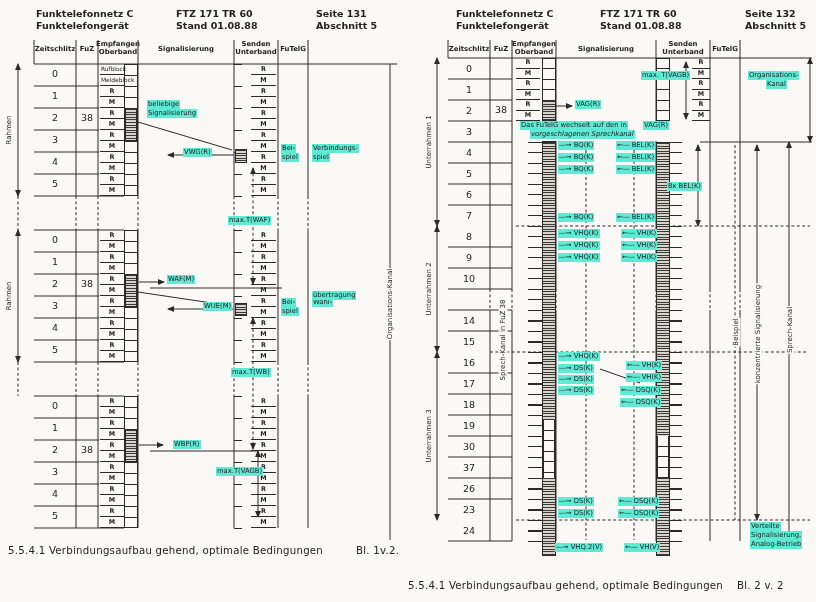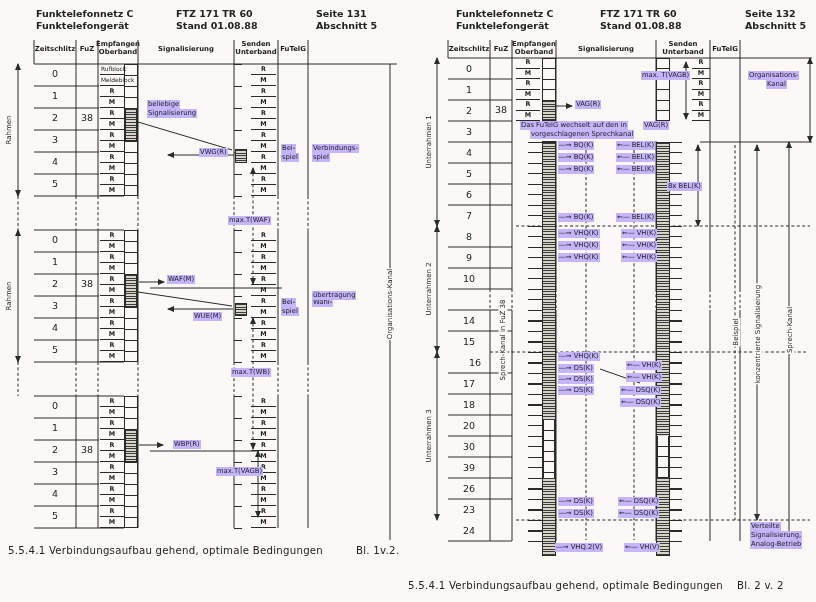--- a/index.html
+++ b/index.html
@@ -1,21 +1,21 @@
 <!DOCTYPE html>
 <html><head>
 <meta charset="utf-8">
 <style>
   html,body{margin:0;padding:0;background:#e8e6e0}
   #canvas{position:relative;width:816px;height:602px;background:#faf9f6;
     font-family:"DejaVu Sans",sans-serif;color:#222;overflow:hidden}
   .hdr{position:absolute;font:700 9.5px/11.5px "DejaVu Sans",sans-serif;white-space:pre;z-index:3}
   .cap{position:absolute;font:10.2px/12px "DejaVu Sans",sans-serif;letter-spacing:.25px;z-index:3;white-space:pre}
   .lbl{position:absolute;font:6.8px/8.5px "DejaVu Sans",sans-serif;white-space:pre;
-       background:#c4b5fd;padding:0 1px;z-index:3}
+       background:#5eead4;padding:0 1px;z-index:3}
   .colh{position:absolute;font:700 6.9px/8.4px "DejaVu Sans",sans-serif;text-align:center;z-index:3;white-space:pre}
   .num{position:absolute;font:9.5px/10px "DejaVu Sans",sans-serif;text-align:center;z-index:3}
   .cell{position:absolute;font:700 6.4px "DejaVu Sans",sans-serif;text-align:center;
         border-bottom:1px solid #2a2a2a;z-index:3}
   .cellL{text-align:left;font:5.9px "DejaVu Sans",sans-serif;font-weight:400;padding-left:1px}
   .vtxt{position:absolute;writing-mode:vertical-rl;font:7px/9px "DejaVu Sans",sans-serif;
         background:#faf9f6;z-index:3;padding:1px 0;white-space:pre}
   .cells{position:absolute;background:#faf9f6;border:1px solid #2a2a2a;box-sizing:border-box;z-index:1}
   .hatch{position:absolute;border:1px solid #2a2a2a;box-sizing:border-box;z-index:2;
          background:repeating-linear-gradient(180deg,#3a3a3a 0 1px,#d9d4c9 1px 2.6px)}
@@ -284,24 +284,24 @@
     <div class="cell" style="left: 251px; top: 517px; width: 25px; height: 10px; line-height: 10px;">M</div>
     <div class="cells" style="left: 124px; top: 396px; width: 14px; height: 132px; background-image: repeating-linear-gradient(transparent 0px, transparent 10px, rgb(42, 42, 42) 10px, rgb(42, 42, 42) 11px);"></div>
     <div class="ticks" style="left: 234px; top: 396px; width: 8px; height: 133px; background: repeating-linear-gradient(rgb(42, 42, 42) 0px, rgb(42, 42, 42) 1px, transparent 1px, transparent 22px);"></div>
     <div class="hatch" style="left: 125px; top: 108px; width: 12px; height: 33px;"></div>
     <div class="hatch" style="left: 125px; top: 274px; width: 12px; height: 33px;"></div>
     <div class="hatch" style="left: 125px; top: 429px; width: 12px; height: 33px;"></div>
     <div class="hatch" style="left: 235px; top: 149px; width: 12px; height: 14px;"></div>
     <div class="hatch" style="left: 235px; top: 303px; width: 12px; height: 13px;"></div>
     <div class="lbl" style="left: 147px; top: 100px;">beliebige</div>
     <div class="lbl" style="left: 147px; top: 109px;">Signalisierung</div>
-    <div class="lbl" style="left: 199px; top: 148px;">VWG(R)</div>
+    <div class="lbl" style="left: 183px; top: 148px;">VWG(R)</div>
     <div class="lbl" style="left: 228px; top: 216px;">max.T(WAF)</div>
     <div class="lbl" style="left: 167px; top: 275px;">WAF(M)</div>
-    <div class="lbl" style="left: 193px; top: 302px; margin-top: 10px;">WUE(M)</div>
+    <div class="lbl" style="left: 203px; top: 302px;">WUE(M)</div>
     <div class="lbl" style="left: 231px; top: 368px;">max.T(WB)</div>
     <div class="lbl" style="left: 173px; top: 440px;">WBP(R)</div>
     <div class="lbl" style="left: 216px; top: 467px;">max.T(VAGB)</div>
     <div class="lbl" style="left: 312px; top: 144px;">Verbindungs-</div>
     <div class="lbl" style="left: 312px; top: 153px;">spiel</div>
     <div class="lbl" style="left: 312px; top: 298px;">Wahl-</div>
     <div class="lbl" style="left: 312px; top: 291px;">übertragung</div>
     <div class="lbl" style="left: 281px; top: 144px;">Bei-</div>
     <div class="lbl" style="left: 281px; top: 153px;">spiel</div>
     <div class="lbl" style="left: 281px; top: 298px;">Bei-</div>
@@ -323,26 +323,26 @@
     <div class="num" style="left: 457px; top: 126.5px; width: 24px;">3</div>
     <div class="num" style="left: 457px; top: 147.5px; width: 24px;">4</div>
     <div class="num" style="left: 457px; top: 168.5px; width: 24px;">5</div>
     <div class="num" style="left: 457px; top: 189.5px; width: 24px;">6</div>
     <div class="num" style="left: 457px; top: 210.5px; width: 24px;">7</div>
     <div class="num" style="left: 457px; top: 231.5px; width: 24px;">8</div>
     <div class="num" style="left: 457px; top: 252.5px; width: 24px;">9</div>
     <div class="num" style="left: 457px; top: 273.5px; width: 24px;">10</div>
     <div class="num" style="left: 457px; top: 315.5px; width: 24px;">14</div>
     <div class="num" style="left: 457px; top: 336.5px; width: 24px;">15</div>
-    <div class="num" style="left: 457px; top: 357.5px; width: 24px; text-align: right;">16</div>
+    <div class="num" style="left: 457px; top: 357.5px; width: 24px;">16</div>
     <div class="num" style="left: 457px; top: 378.5px; width: 24px;">17</div>
     <div class="num" style="left: 457px; top: 399.5px; width: 24px;">18</div>
-    <div class="num" style="left: 457px; top: 420.5px; width: 24px;">20</div>
+    <div class="num" style="left: 457px; top: 420.5px; width: 24px;">19</div>
     <div class="num" style="left: 457px; top: 441.5px; width: 24px;">30</div>
-    <div class="num" style="left: 457px; top: 462.5px; width: 24px;">39</div>
+    <div class="num" style="left: 457px; top: 462.5px; width: 24px;">37</div>
     <div class="num" style="left: 457px; top: 483.5px; width: 24px;">26</div>
     <div class="num" style="left: 457px; top: 504.5px; width: 24px;">23</div>
     <div class="num" style="left: 457px; top: 525.5px; width: 24px;">24</div>
     <div class="num" style="left: 491px; top: 105px; width: 20px;">38</div>
     <div class="cell" style="left: 516px; top: 58px; width: 24px; height: 9.5px; line-height: 9.5px;">R</div>
     <div class="cell" style="left: 516px; top: 68.5px; width: 24px; height: 9.5px; line-height: 9.5px;">M</div>
     <div class="cell" style="left: 692px; top: 58px; width: 18px; height: 9.5px; line-height: 9.5px;">R</div>
     <div class="cell" style="left: 692px; top: 68.5px; width: 18px; height: 9.5px; line-height: 9.5px;">M</div>
     <div class="cell" style="left: 516px; top: 79px; width: 24px; height: 9.5px; line-height: 9.5px;">R</div>
     <div class="cell" style="left: 516px; top: 89.5px; width: 24px; height: 9.5px; line-height: 9.5px;">M</div>
@@ -356,21 +356,21 @@
     <div class="hatch" style="left: 542px; top: 100px; width: 14px; height: 21px;"></div>
     <div class="hatch" style="left: 542px; top: 142px; width: 14px; height: 414px;"></div>
     <div class="window" style="left: 543px; top: 420px; width: 12px; height: 58px; background-image: repeating-linear-gradient(transparent 0px, transparent 9.5px, rgb(42, 42, 42) 9.5px, rgb(42, 42, 42) 10.5px);"></div>
     <div class="cells" style="left: 656px; top: 58px; width: 14px; height: 63px; background-image: repeating-linear-gradient(transparent 0px, transparent 9.5px, rgb(42, 42, 42) 9.5px, rgb(42, 42, 42) 10.5px);"></div>
     <div class="hatch" style="left: 656px; top: 142px; width: 14px; height: 414px;"></div>
     <div class="window" style="left: 657px; top: 436px; width: 12px; height: 42px; background-image: repeating-linear-gradient(transparent 0px, transparent 9.5px, rgb(42, 42, 42) 9.5px, rgb(42, 42, 42) 10.5px);"></div>
     <div class="ticks" style="left: 528px; top: 142px; width: 14px; height: 400px; background: repeating-linear-gradient(rgb(42, 42, 42) 0px, rgb(42, 42, 42) 1px, transparent 1px, transparent 10.5px);"></div>
     <div class="ticks" style="left: 670px; top: 142px; width: 12px; height: 400px; background: repeating-linear-gradient(rgb(42, 42, 42) 0px, rgb(42, 42, 42) 1px, transparent 1px, transparent 10.5px);"></div>
     <div class="note" style="left: 518px; top: 121px; width: 182px; height: 20px;"></div>
     <div class="lbl" style="left: 520px; top: 121px;">Das FuTelG wechselt auf den in</div>
-    <div class="lbl" style="left: 530px; top: 130px;">vorgeschlagenen Sprechkanal</div>
+    <div class="lbl" style="left: 530px; top: 130px; font-style: italic;">vorgeschlagenen Sprechkanal</div>
     <div class="lbl" style="left: 575px; top: 100px;">VAG(R)</div>
     <div class="lbl" style="left: 641px; top: 71px;">max. T(VAGB)</div>
     <div class="lbl" style="left: 558px; top: 141px;">―→ BQ(K)</div>
     <div class="lbl" style="left: 558px; top: 153px;">―→ BQ(K)</div>
     <div class="lbl" style="left: 558px; top: 165px;">―→ BQ(K)</div>
     <div class="lbl" style="left: 616px; top: 141px;">←― BEL(K)</div>
     <div class="lbl" style="left: 616px; top: 153px;">←― BEL(K)</div>
     <div class="lbl" style="left: 616px; top: 165px;">←― BEL(K)</div>
     <div class="lbl" style="left: 667px; top: 182px;">8x BEL(K)</div>
     <div class="lbl" style="left: 558px; top: 213px;">―→ BQ(K)</div>

